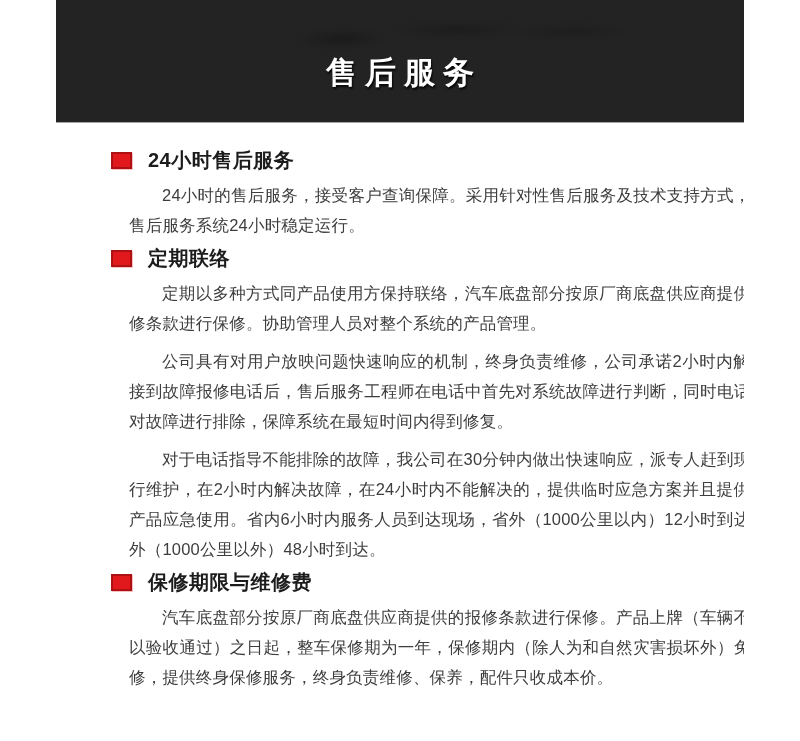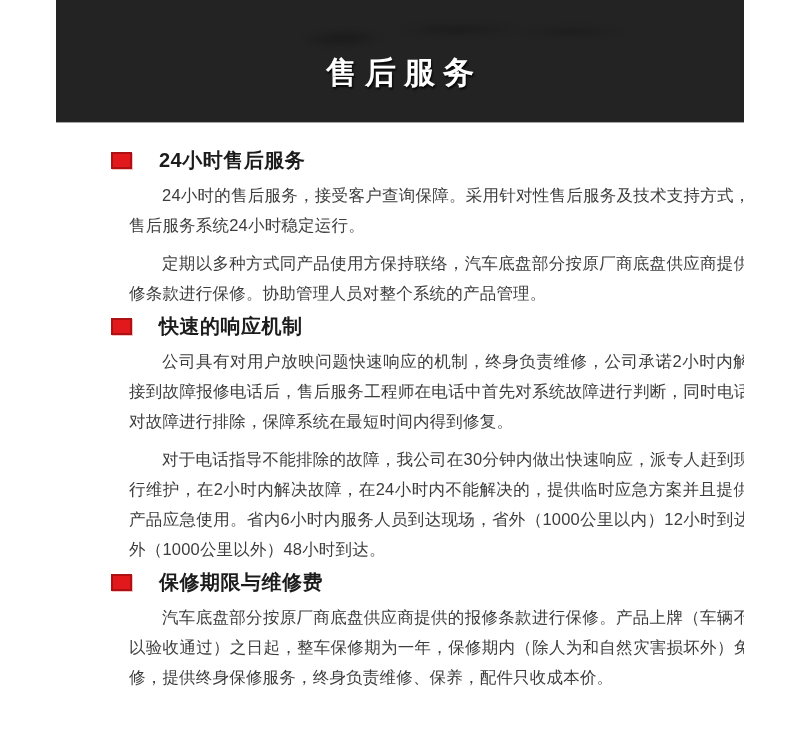--- a/index.html
+++ b/index.html
@@ -74,21 +74,21 @@
     flex:0 0 auto;
     width:21px;
     height:17px;
     background:var(--red);
     box-shadow:
       inset 0 0 0 2px rgba(110,8,9,.45),
       1px 1px 0 rgba(240,140,140,.55);
     margin-right:16px;
   }
   .sec-head h2{
-    margin:11px;
+    margin:0;
     font-size:20px;
     line-height:24px;
     font-weight:bold;
     color:var(--heading-color);
     letter-spacing:.5px;
   }
   section.section p{
     margin:8px 0 0 18px;
     width:655px;
     font-size:16.5px;
@@ -109,27 +109,27 @@
   </header>
   <main class="content" id="sections">
       <section class="section">
         <div class="sec-head">
           <span class="bullet"></span>
           <h2>24小时售后服务</h2>
         </div>
         <p>24小时的售后服务，接受客户查询保障。采用针对性售后服务及技术支持方式，确保售后服务系统24小时稳定运行。</p>
       </section>
       <section class="section">
+        <div class="sec-head">
+          <span class="bullet"></span>
+          <h2>定期联络</h2>
+        </div>
         <p>定期以多种方式同产品使用方保持联络，汽车底盘部分按原厂商底盘供应商提供的报修条款进行保修。协助管理人员对整个系统的产品管理。</p>
       </section>
       <section class="section">
-        <div class="sec-head">
-          <span class="bullet"></span>
-          <h2>快速的响应机制</h2>
-        </div>
         <p>公司具有对用户放映问题快速响应的机制，终身负责维修，公司承诺2小时内解决，接到故障报修电话后，售后服务工程师在电话中首先对系统故障进行判断，同时电话指导对故障进行排除，保障系统在最短时间内得到修复。</p>
         <p>对于电话指导不能排除的故障，我公司在30分钟内做出快速响应，派专人赶到现场进行维护，在2小时内解决故障，在24小时内不能解决的，提供临时应急方案并且提供备用产品应急使用。省内6小时内服务人员到达现场，省外（1000公里以内）12小时到达，省外（1000公里以外）48小时到达。</p>
       </section>
       <section class="section">
         <div class="sec-head">
           <span class="bullet"></span>
           <h2>保修期限与维修费</h2>
         </div>
         <p>汽车底盘部分按原厂商底盘供应商提供的报修条款进行保修。产品上牌（车辆不上牌以验收通过）之日起，整车保修期为一年，保修期内（除人为和自然灾害损坏外）免费保修，提供终身保修服务，终身负责维修、保养，配件只收成本价。</p>
       </section>

